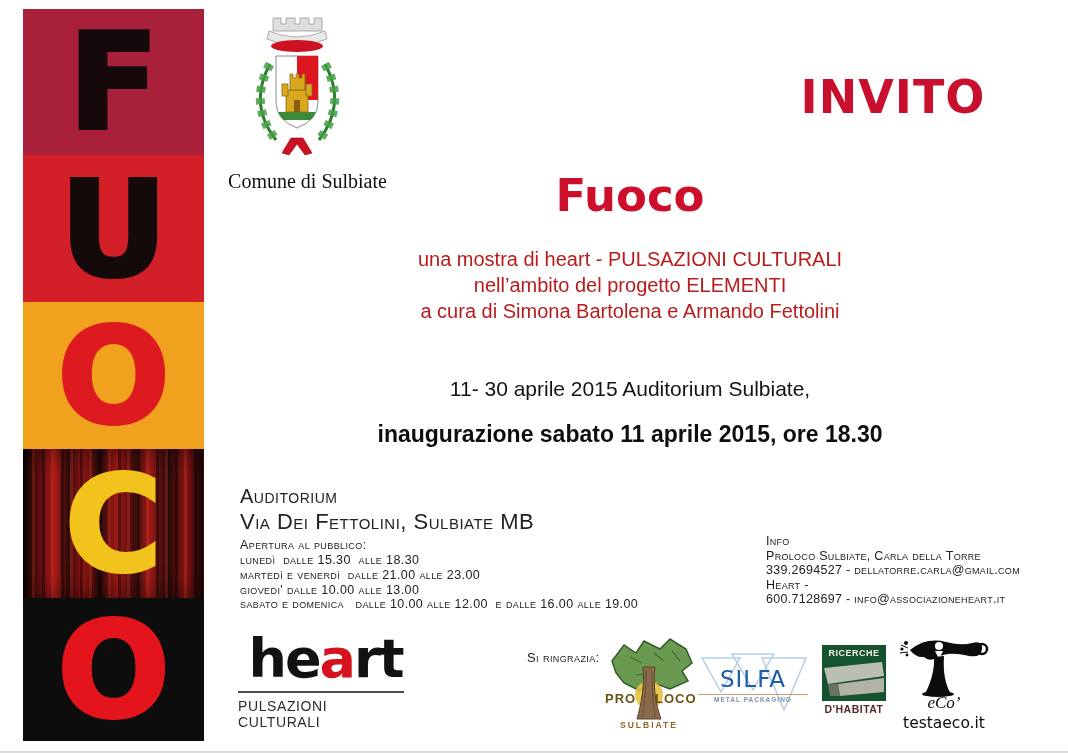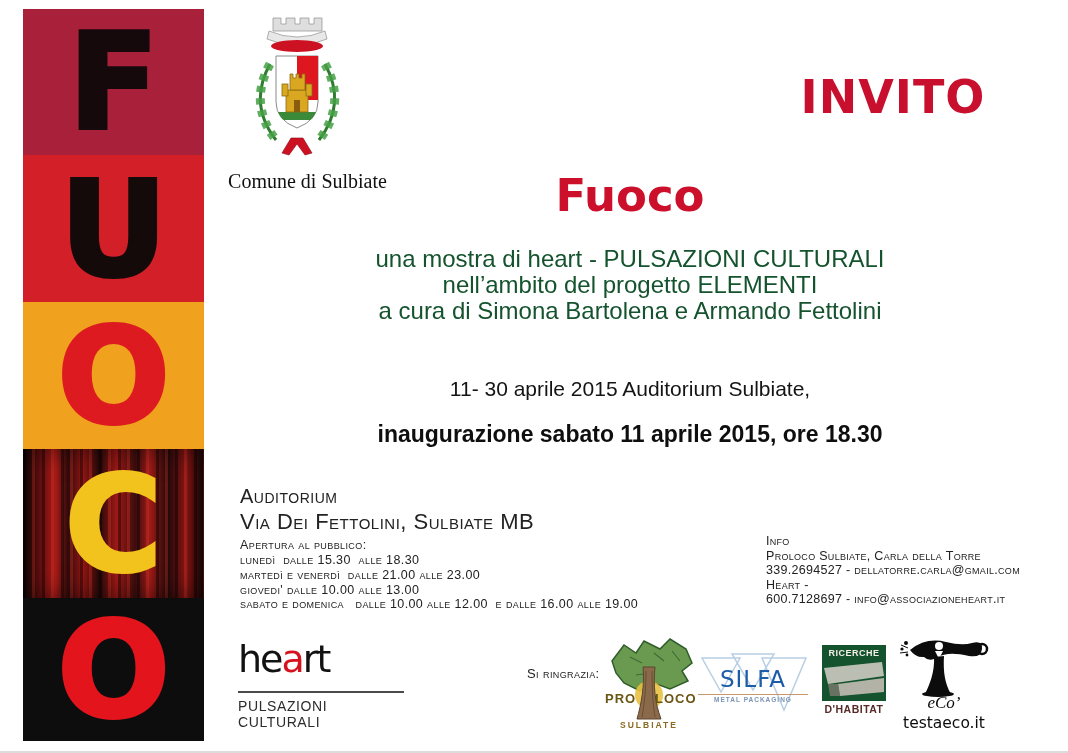--- a/index.html
+++ b/index.html
@@ -48,21 +48,21 @@
     font-family:"DejaVu Sans", sans-serif; font-weight:bold; font-size:46px;
     color:#c8102e; text-align:center; letter-spacing:1px;
   }
   .fuoco-title {
     position:absolute; left:430px; top:169px; width:400px;
     font-family:"DejaVu Sans", sans-serif; font-weight:bold; font-size:45px;
     color:#cc0f2a; text-align:center;
   }
   .intro {
     position:absolute; left:280px; top:246px; width:700px;
-    font-size:24px; line-height:26px; text-align:center; color:#14532d;
+    font-size:20px; line-height:26px; text-align:center; color:#b91c1c;
   }
   .date-line {
     position:absolute; left:280px; top:377px; width:700px;
     font-size:21px; text-align:center; color:#141414;
   }
   .opening-line {
     position:absolute; left:280px; top:421px; width:700px;
     font-size:23px; font-weight:bold; text-align:center; color:#0e0e0e;
   }
 
@@ -73,29 +73,29 @@
   .hours-label { font-variant:small-caps; font-size:12.5px; line-height:16px; letter-spacing:0.4px; color:#222; margin-top:2px; }
   .hours-line { font-variant:small-caps; font-size:12.5px; line-height:14.8px; letter-spacing:0.4px; color:#222; white-space:pre-wrap; }
 
   
   .info { position:absolute; left:766px; top:534px; width:300px; }
   .info div { font-variant:small-caps; font-size:12.5px; line-height:14.6px; letter-spacing:0.3px; color:#222; }
 
   
   .heart { position:absolute; left:238px; top:631px; width:175px; }
   .heart-word {
-    font-family:"DejaVu Sans", sans-serif; font-weight:normal; font-size:38px;
-    line-height:56px; letter-spacing:-2px; color:#121212;
+    font-family:"DejaVu Sans", sans-serif; font-weight:bold; font-size:54px;
+    line-height:56px; letter-spacing:-2px; color:#121212;text-align:center;
   }
   .heart-word .red-a { color:#d5121e; }
   .heart-rule { width:166px; height:2px; background:#4a4a4a; margin-top:4px; }
   .heart-sub { font-size:14px; letter-spacing:0.6px; color:#2c2c2c; margin-top:5px; }
 
   
-  .thanks-label { position:absolute; left:527px; top:650px; font-variant:small-caps; font-size:13px; letter-spacing:0.4px; color:#222;margin-top:16px; }
+  .thanks-label { position:absolute; left:527px; top:650px; font-variant:small-caps; font-size:13px; letter-spacing:0.4px; color:#222; }
   .proloco { position:absolute; left:602px; top:637px; width:94px; height:94px; }
   .silfa { position:absolute; left:698px; top:652px; width:110px; height:64px; }
   .silfa svg { position:absolute; left:0; top:0; }
   .silfa-name { position:absolute; left:0; top:14px; width:110px; text-align:center;
     font-family:"DejaVu Sans", sans-serif; font-weight:normal; font-size:23px; color:#1c5ca8; letter-spacing:1px; }
   .silfa-tag { position:absolute; left:0; top:42px; width:110px; text-align:center;
     font-size:6.5px; font-weight:bold; color:#7a94b5; letter-spacing:1px;
     border-top:1px solid #c89a6a; padding-top:1px; }
   .habitat { position:absolute; left:822px; top:645px; width:64px; height:70px; }
   .habitat-box { width:64px; height:56px; background:#14532d; padding-top:3px; position:relative; overflow:hidden; }

